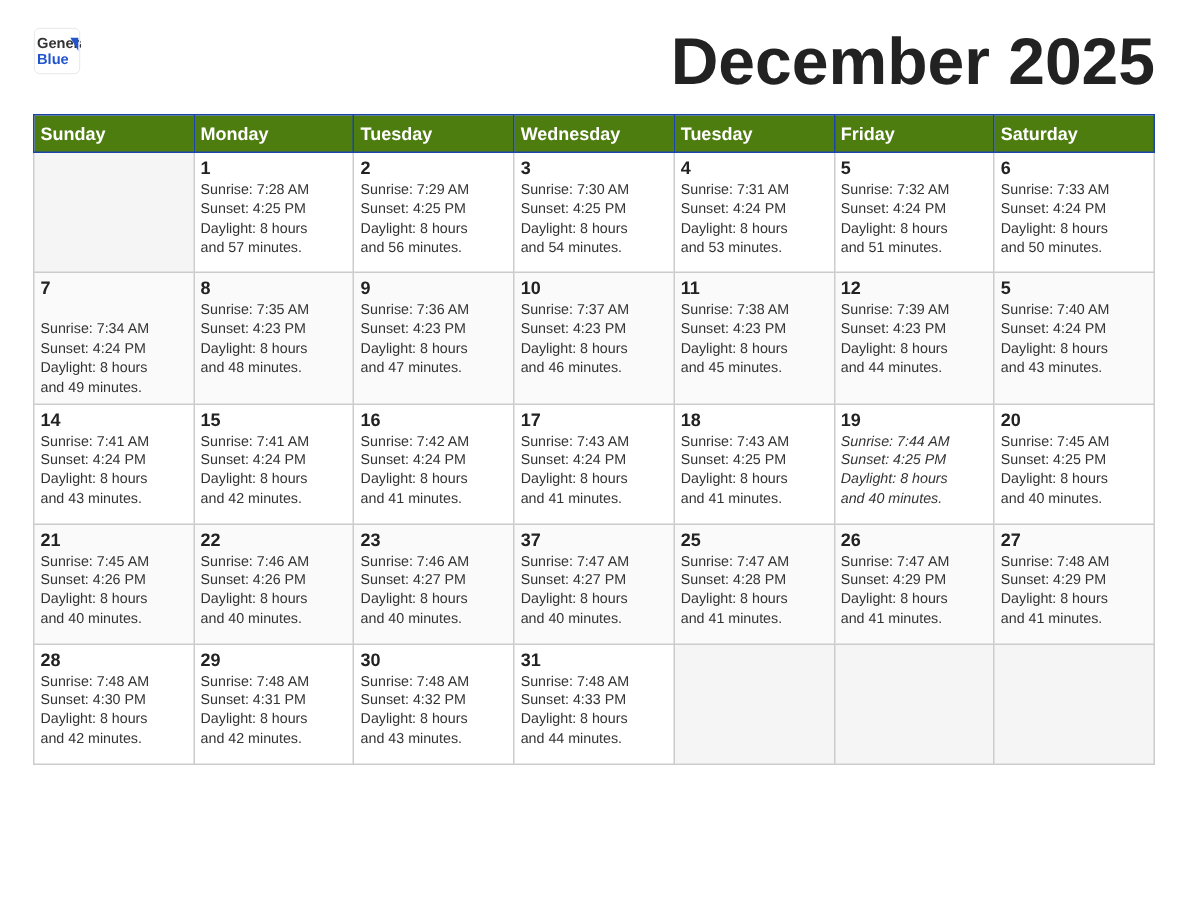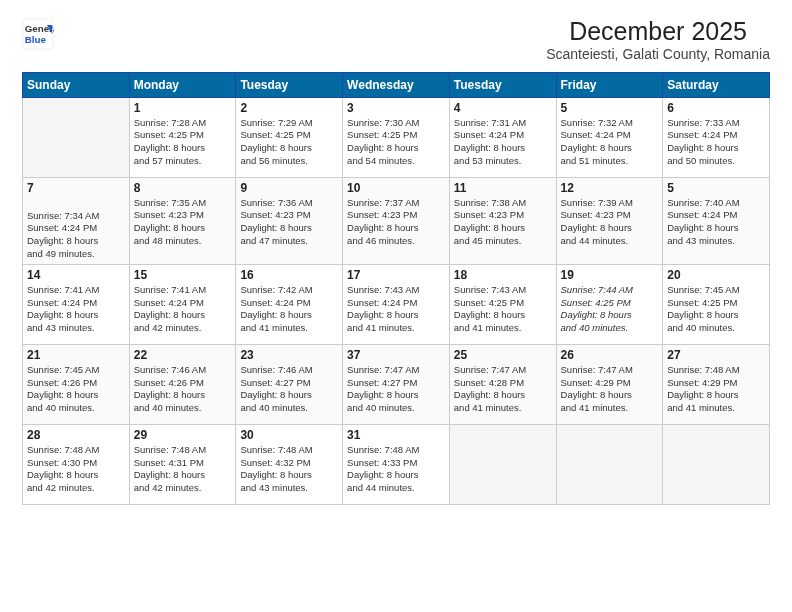--- a/index.html
+++ b/index.html
@@ -28,37 +28,36 @@
       gap: 4px;
     }
     .logo-icon {
       width: 32px;
       height: 32px;
     }
     .title-block {
       text-align: right;
     }
     .month-title {
-      font-size: 25px;
-      font-weight: normal;
+      font-size: 44px;
+      font-weight: bold;
       color: #222;
       line-height: 1.1;
-      text-align: center;
     }
     .location {
       font-size: 14px;
       color: #444;
     }
     .calendar {
       width: 100%;
       border-collapse: collapse;
       table-layout: fixed;
     }
     .calendar th {
-      background: #0369a1;
+      background: #4d7c0f;
       color: #fff;
       font-size: 12px;
       font-weight: bold;
       padding: 5px 4px;
       text-align: left;
       border: 1px solid #1a44aa;
     }
     .calendar td {
       border: 1px solid #ccc;
       vertical-align: top;
@@ -95,21 +94,20 @@
     <div class="logo">
       <svg class="logo-icon" viewBox="0 0 36 36">
         <rect x="1" y="1" width="34" height="34" rx="4" fill="#fff" stroke="#ddd" stroke-width="0.5"></rect>
         <text x="3" y="16" font-size="11" font-weight="bold" fill="#333" font-family="Arial">General</text>
         <text x="3" y="28" font-size="11" font-weight="bold" fill="#2255cc" font-family="Arial">Blue</text>
         <polygon points="28,8 34,8 34,18" fill="#2255cc"></polygon>
       </svg>
     </div>
     <div class="title-block">
       <div class="month-title">December 2025</div>
-      <div class="location">Scanteiesti, Galati County, Romania</div>
     </div>
   </div>
 
   <table class="calendar">
     <thead>
       <tr>
       <th>Sunday</th>
           <th>Monday</th>
           <th>Tuesday</th>
           <th>Wednesday</th>

